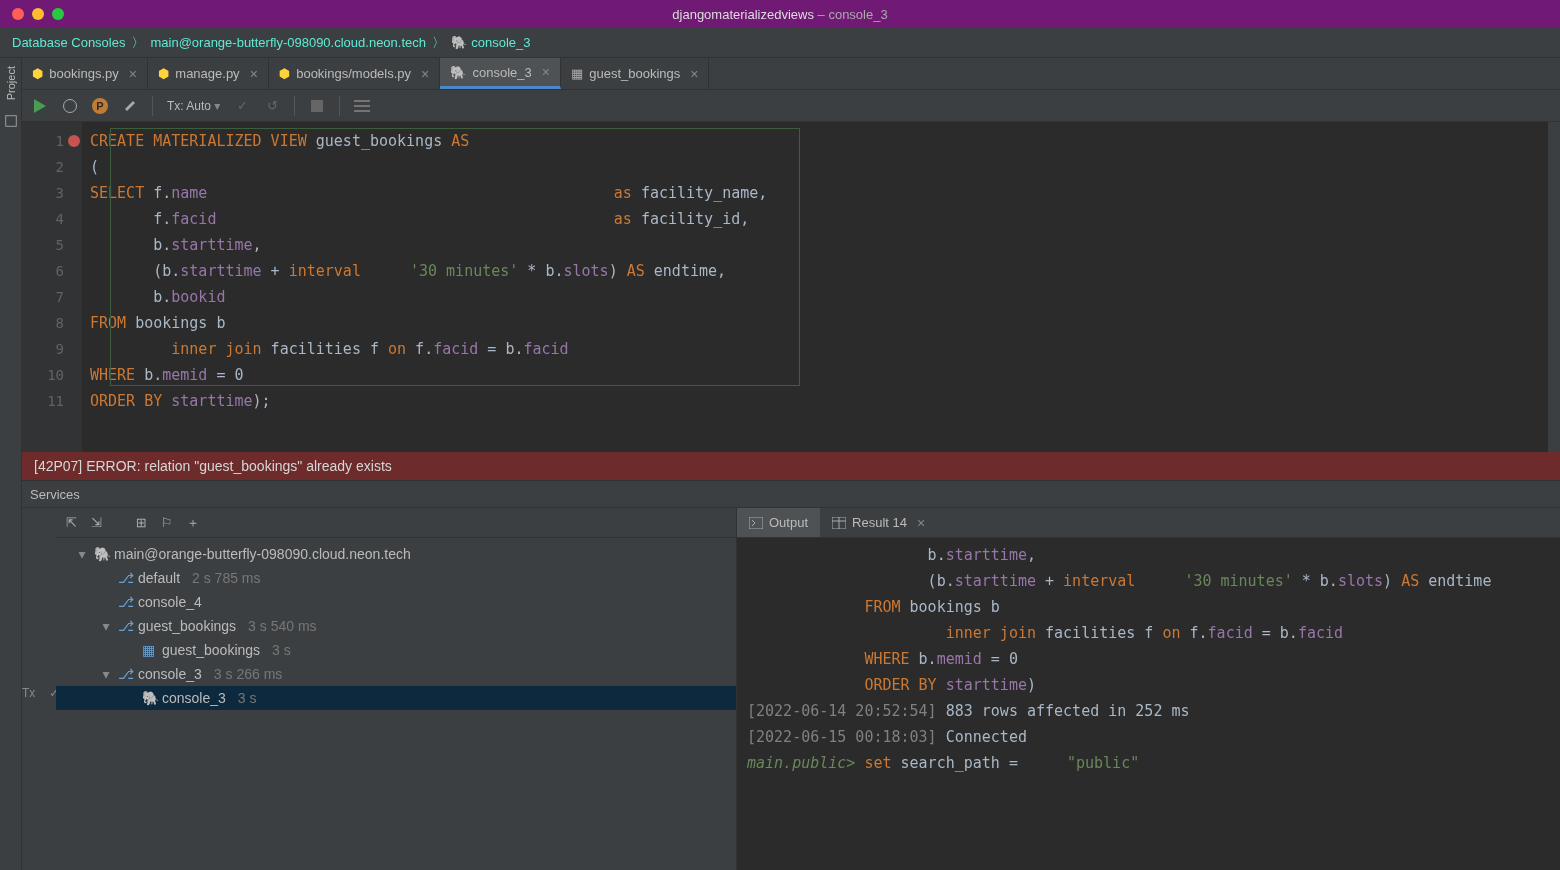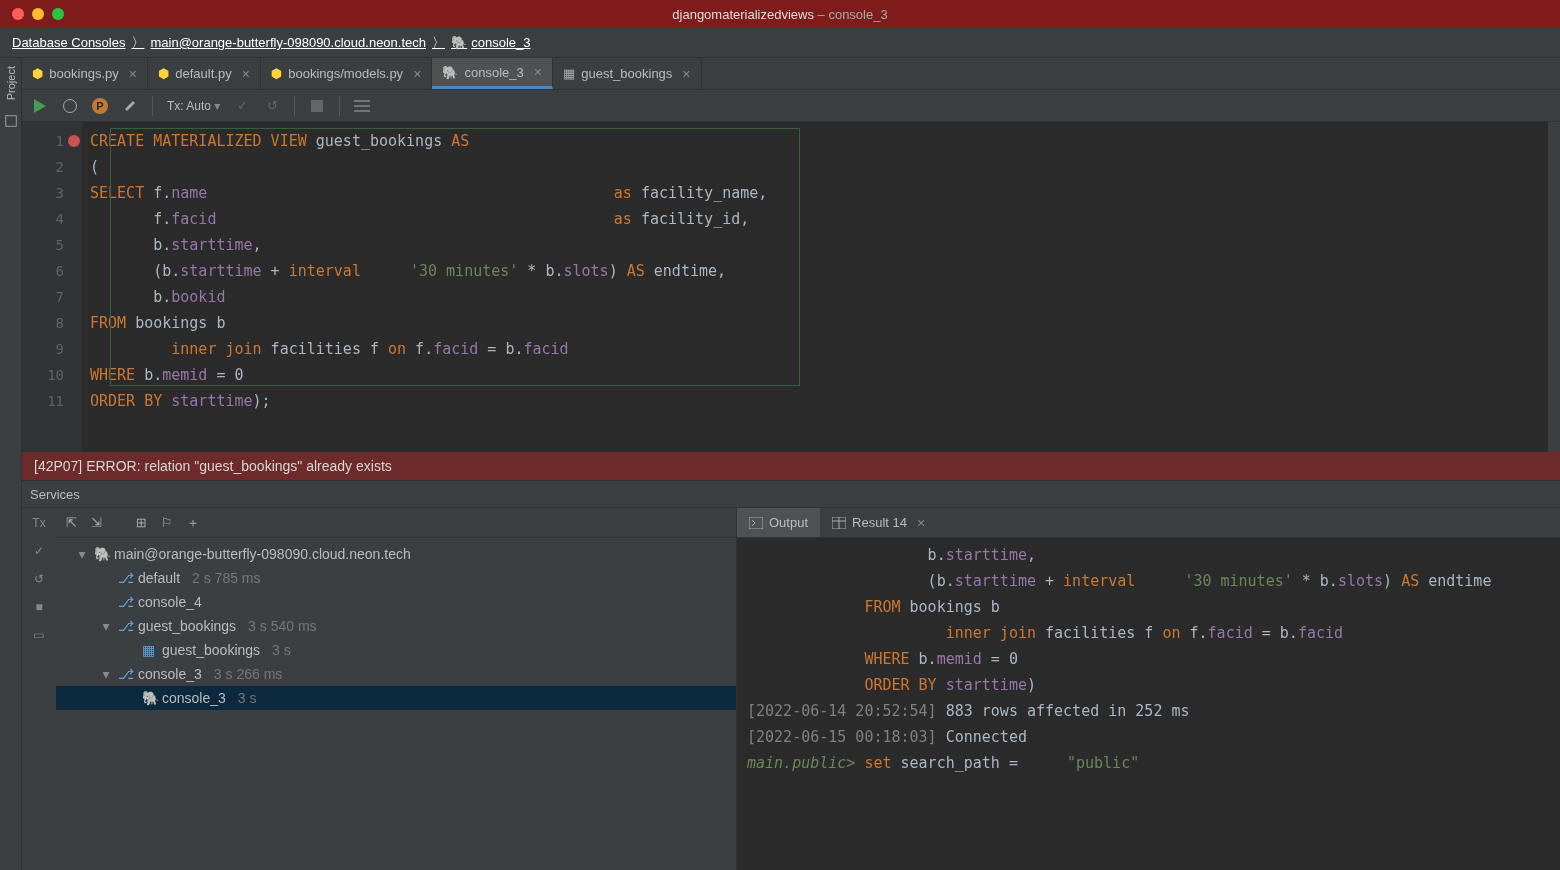--- a/index.html
+++ b/index.html
@@ -7,21 +7,21 @@
   font-family: -apple-system, BlinkMacSystemFont, "Segoe UI", sans-serif;
   background: #2b2b2b;
   color: #bbbbbb;
   width: 1560px;
   height: 870px;
   overflow: hidden;
   font-size: 13px;
 }
 .titlebar {
   height: 28px;
-  background: #7f1d1d;
+  background: #701a75;
   display: flex;
   align-items: center;
   position: relative;
 }
 .traffic-lights {
   display: flex;
   gap: 8px;
   padding-left: 12px;
 }
 .traffic-light {
@@ -42,21 +42,21 @@
 .window-title b { color: #ddd; font-weight: 500; }
 .breadcrumb {
   height: 30px;
   background: #3c3f41;
   display: flex;
   align-items: center;
   padding-left: 12px;
   border-bottom: 1px solid #323232;
   font-size: 13px;
 }
-.breadcrumb span { color: #ffffff; text-decoration: underline; }
+.breadcrumb span { color: #5eead4; }
 .bc-sep { color: #666; margin: 0 6px; }
 .bc-icon { color: #68a0d8; margin-right: 4px; }
 .left-tool-strip {
   position: absolute;
   left: 0;
   top: 58px;
   width: 22px;
   bottom: 0;
   background: #3c3f41;
   border-right: 1px solid #323232;
@@ -200,21 +200,21 @@
 }
 .services-body {
   flex: 1;
   display: flex;
   background: #2b2b2b;
 }
 .svc-left-icons {
   width: 34px;
   background: #3c3f41;
   display: flex;
-  flex-direction: column;
+  flex-direction: row;
   align-items: center;
   padding-top: 8px;
   gap: 14px;
   color: #888;
   font-size: 12px;
 }
 .svc-tree-area {
   width: 680px;
   background: #3c3f41;
   display: flex;
@@ -317,21 +317,21 @@
 <div class="main-area">
 
   <div class="tabs" id="tabs">
       <div class="tab">
         <span class="py-icon">⬢</span>
         <span>bookings.py</span>
         <span class="tab-close">×</span>
       </div>
       <div class="tab">
         <span class="py-icon">⬢</span>
-        <span>default.py</span>
+        <span>manage.py</span>
         <span class="tab-close">×</span>
       </div>
       <div class="tab">
         <span class="py-icon">⬢</span>
         <span>bookings/models.py</span>
         <span class="tab-close">×</span>
       </div>
       <div class="tab active">
         <span class="db-icon">🐘</span>
         <span>console_3</span>

